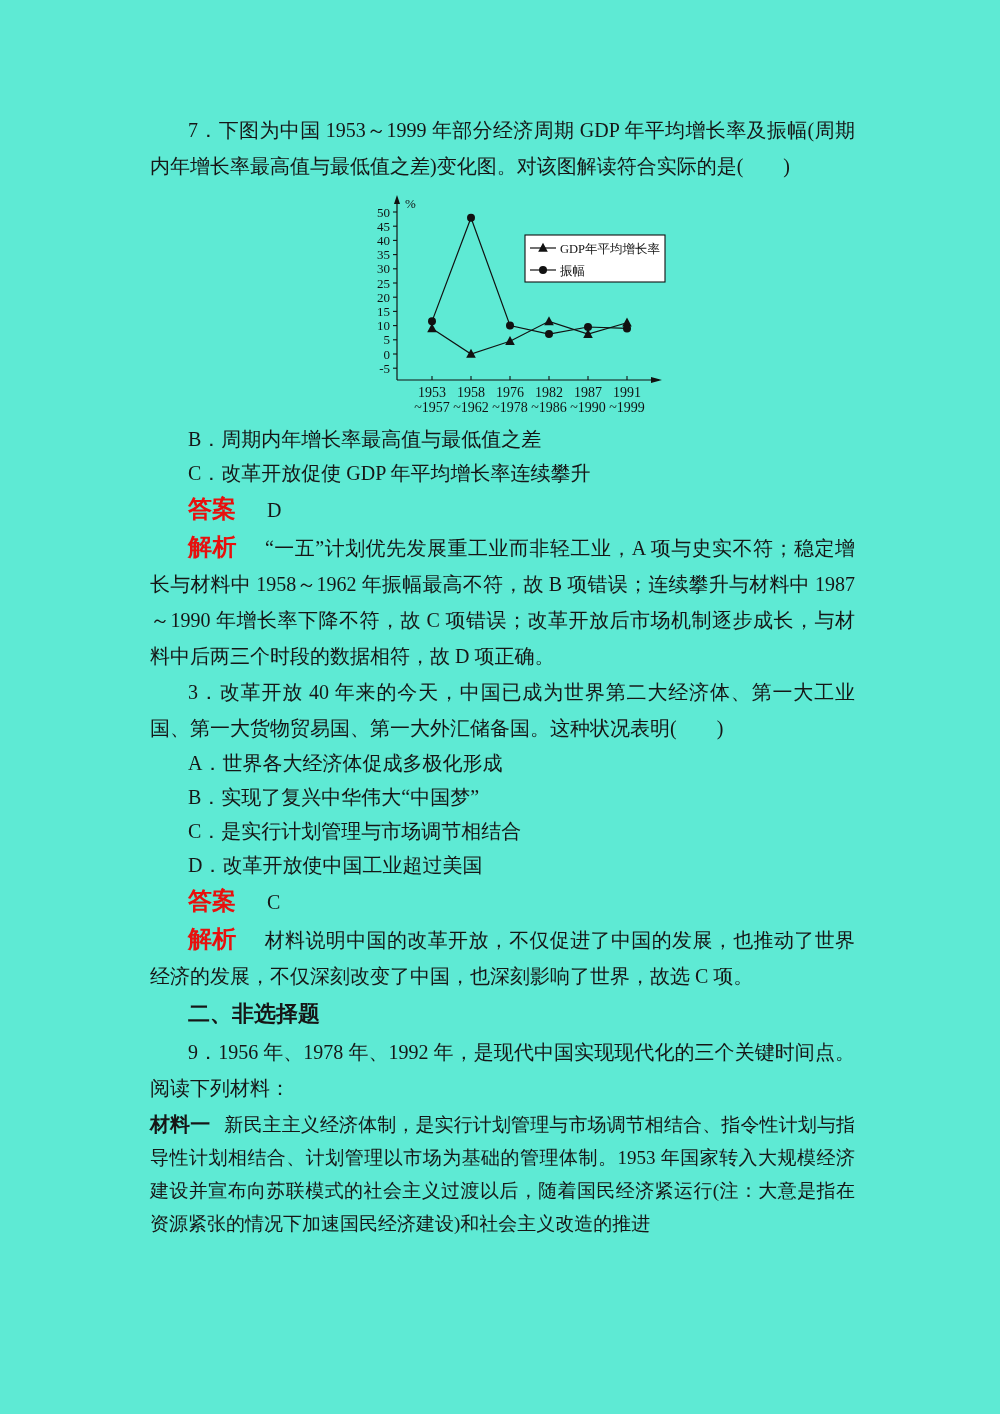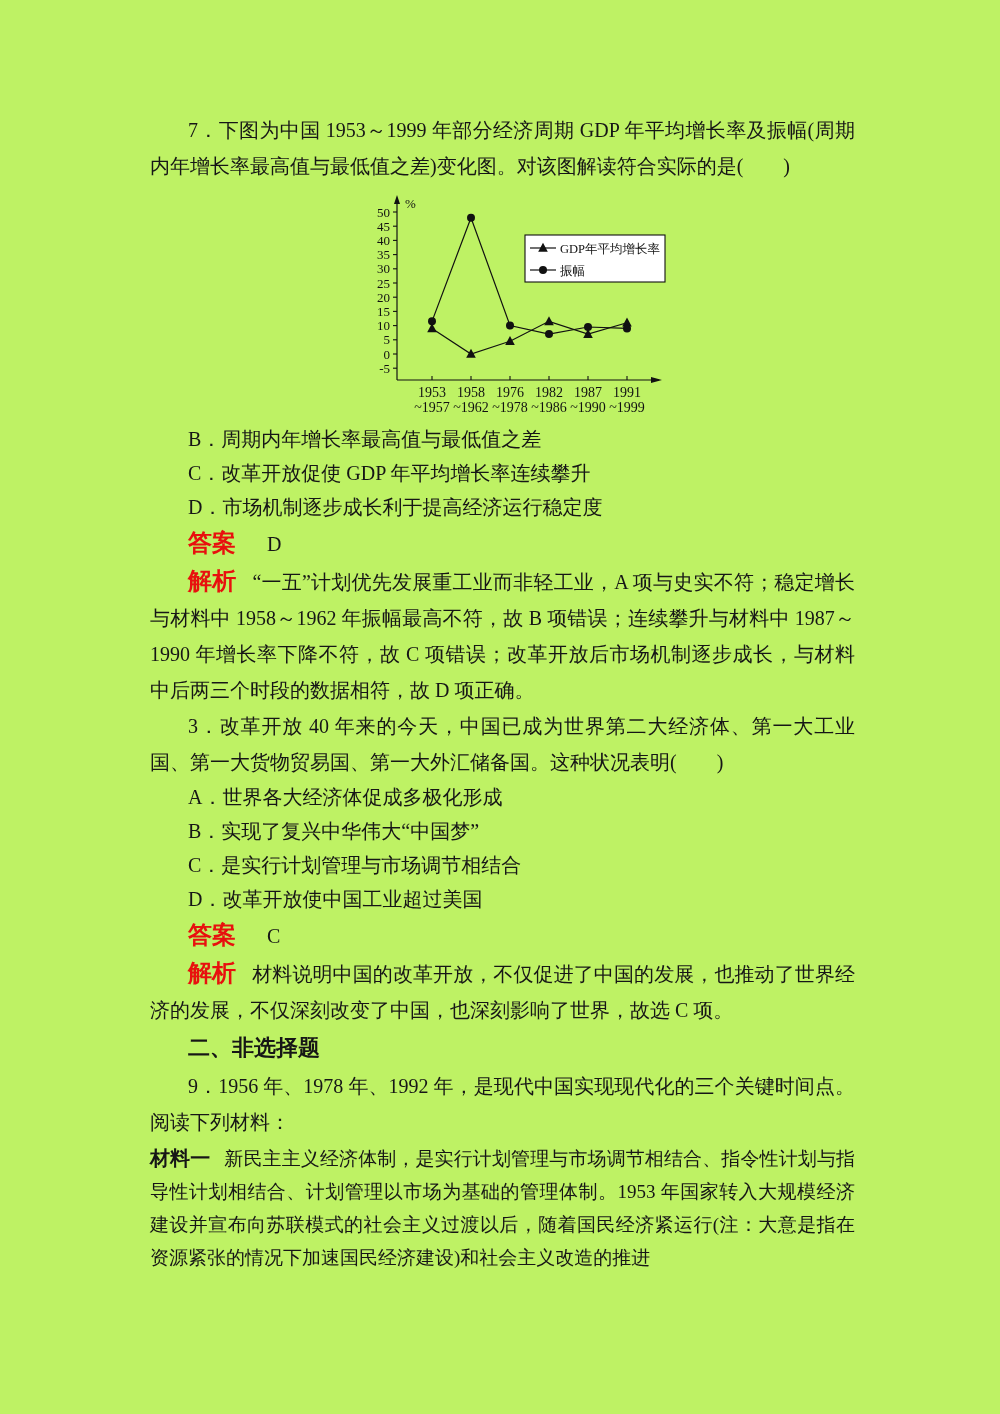--- a/index.html
+++ b/index.html
@@ -1,28 +1,28 @@
 <!DOCTYPE html>
 <html><head>
 <meta charset="utf-8">
 <style>
   html,body{margin:0;padding:0;background:#ffffff;}
   .page{
-    position:relative;width:1000px;height:1414px;background:#bef264;overflow:hidden;
+    position:relative;width:1000px;height:1414px;background:#5eead4;overflow:hidden;
     color:#161616;font-family:"Liberation Serif","DejaVu Serif",serif;font-size:20px;
   }
   .content{padding:112px 145px 0 150px;}
   .para{margin:0;text-indent:38px;text-align:justify;line-height:36px;}
   .option{margin:0;padding-left:38px;line-height:34px;}
   .answer-row{padding-left:38px;line-height:35px;margin:1px 0;}
   .red-label{
     color:#e8100e;font-family:"Liberation Sans","DejaVu Sans",sans-serif;
     font-weight:bold;font-size:24px;
   }
-  .analysis .red-label{margin-right:16px;}
+  .analysis .red-label{margin-right:28px;}
   .answer-value{margin-left:26px;}
   .section-title{
     margin:2px 0;padding-left:38px;line-height:36px;font-weight:bold;
     font-family:"Liberation Sans","DejaVu Sans",sans-serif;font-size:22px;
   }
   .material{margin:2px 0 0 0;text-align:justify;line-height:33px;font-size:19px;}
   .mat-label{
     font-family:"Liberation Sans","DejaVu Sans",sans-serif;font-weight:bold;
     font-size:20px;margin-right:14px;
   }
@@ -105,21 +105,20 @@
           <polygon points="176,52.8 171.2,61.8 180.8,61.8" fill="#111111"></polygon>
           <text x="193" y="62.5" font-size="12.5" fill="#111111" text-anchor="start" font-family="&quot;Liberation Serif&quot;,&quot;DejaVu Serif&quot;,serif">GDP年平均增长率</text>
           <line x1="163" y1="80" x2="189" y2="80" stroke="#111111" stroke-width="1.2"></line>
           <circle cx="176" cy="80" r="4" fill="#111111"></circle>
           <text x="193" y="84.5" font-size="12.5" fill="#111111" text-anchor="start" font-family="&quot;Liberation Serif&quot;,&quot;DejaVu Serif&quot;,serif">振幅</text>
         </svg>
     </div>
 
     <p class="option">B．周期内年增长率最高值与最低值之差</p>
     <p class="option">C．改革开放促使 GDP 年平均增长率连续攀升</p>
-    <p class="option">D．市场机制逐步成长利于提高经济运行稳定度</p>
 
     <div class="answer-row">
       <span class="red-label">答案</span>
       <span class="answer-value">D</span>
     </div>
 
     <p class="para analysis">
       <span class="red-label">解析</span><span>“一五”计划优先发展重工业而非轻工业，A 项与史实不符；稳定增长与材料中 1958～1962 年振幅最高不符，故 B 项错误；连续攀升与材料中 1987～1990 年增长率下降不符，故 C 项错误；改革开放后市场机制逐步成长，与材料中后两三个时段的数据相符，故 D 项正确。</span>
     </p>
 

